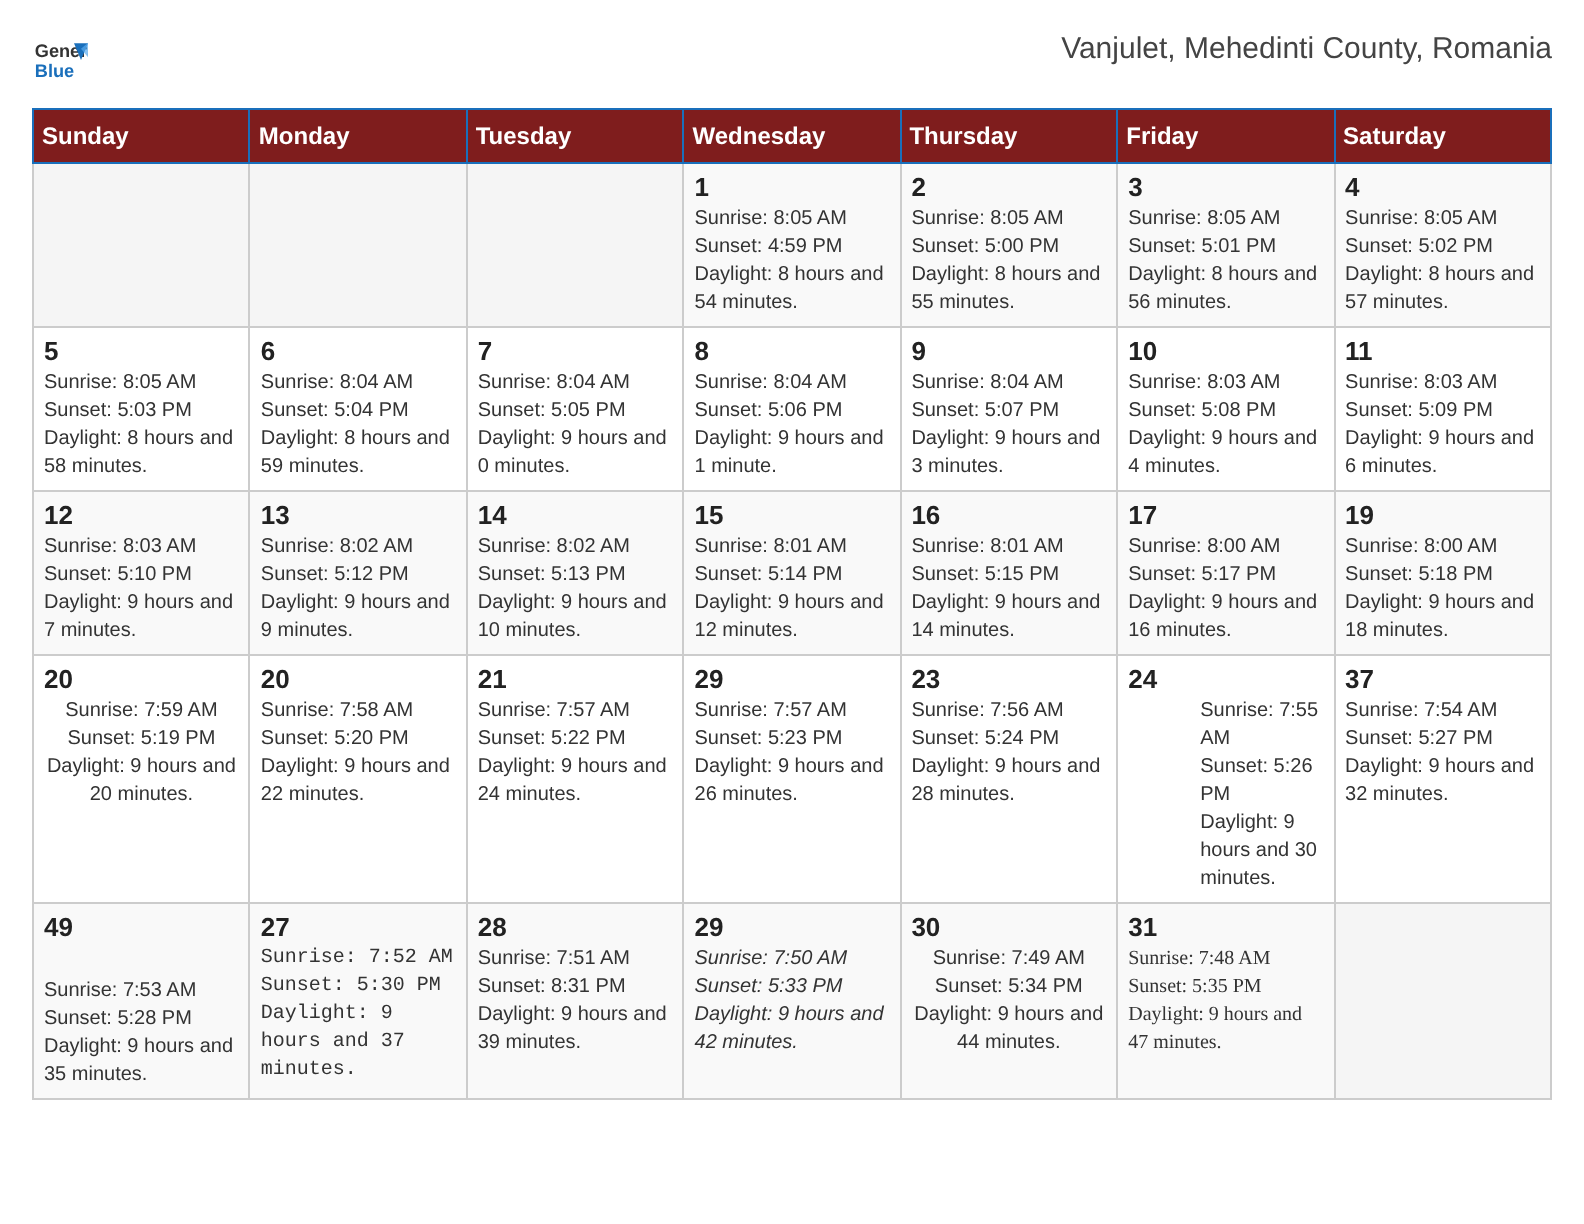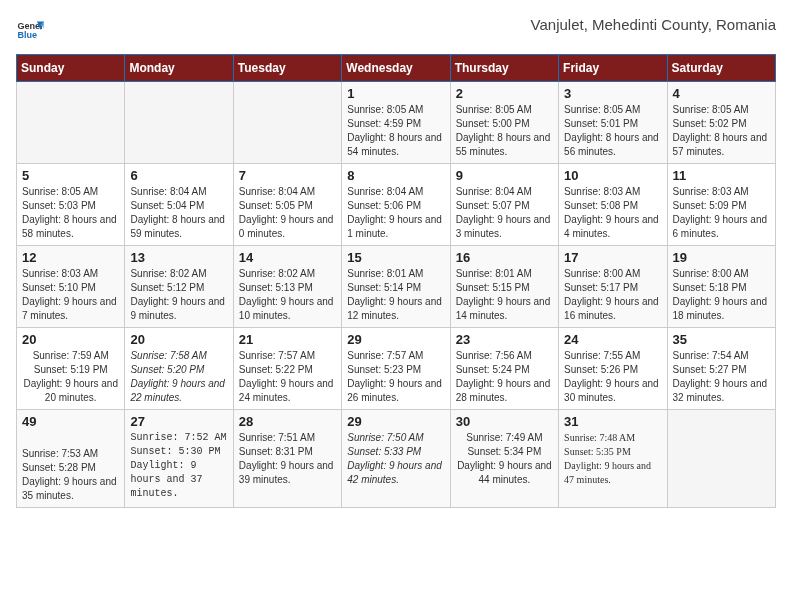--- a/index.html
+++ b/index.html
@@ -228,21 +228,21 @@
       </tr>
       <tr>
         <td>
           <div class="day-number">20</div>
           <div class="day-info" style="white-space: pre-line; text-align: center;">Sunrise: 7:59 AM
 Sunset: 5:19 PM
 Daylight: 9 hours and 20 minutes.</div>
         </td>
         <td>
           <div class="day-number">20</div>
-          <div class="day-info" style="white-space: pre-line; font-style: italic;">Sunrise: 7:58 AM
+          <div class="day-info" style="white-space: pre-line;">Sunrise: 7:58 AM
 Sunset: 5:20 PM
 Daylight: 9 hours and 22 minutes.</div>
         </td>
         <td>
           <div class="day-number">21</div>
           <div class="day-info" style="white-space: pre-line;">Sunrise: 7:57 AM
 Sunset: 5:22 PM
 Daylight: 9 hours and 24 minutes.</div>
         </td>
         <td>
@@ -252,26 +252,26 @@
 Daylight: 9 hours and 26 minutes.</div>
         </td>
         <td>
           <div class="day-number">23</div>
           <div class="day-info" style="white-space: pre-line;">Sunrise: 7:56 AM
 Sunset: 5:24 PM
 Daylight: 9 hours and 28 minutes.</div>
         </td>
         <td>
           <div class="day-number">24</div>
-          <div class="day-info" style="white-space: pre-line;">Sunrise: 7:55 AM
+          <div class="day-info" style="white-space: pre-line; margin-left: 36px;">Sunrise: 7:55 AM
 Sunset: 5:26 PM
 Daylight: 9 hours and 30 minutes.</div>
         </td>
         <td>
-          <div class="day-number">35</div>
+          <div class="day-number">37</div>
           <div class="day-info" style="white-space: pre-line;">Sunrise: 7:54 AM
 Sunset: 5:27 PM
 Daylight: 9 hours and 32 minutes.</div>
         </td>
       </tr>
       <tr>
         <td>
           <div class="day-number">49</div>
           <div class="day-info" style="white-space: pre-line; margin-top: 18px;">Sunrise: 7:53 AM
 Sunset: 5:28 PM

